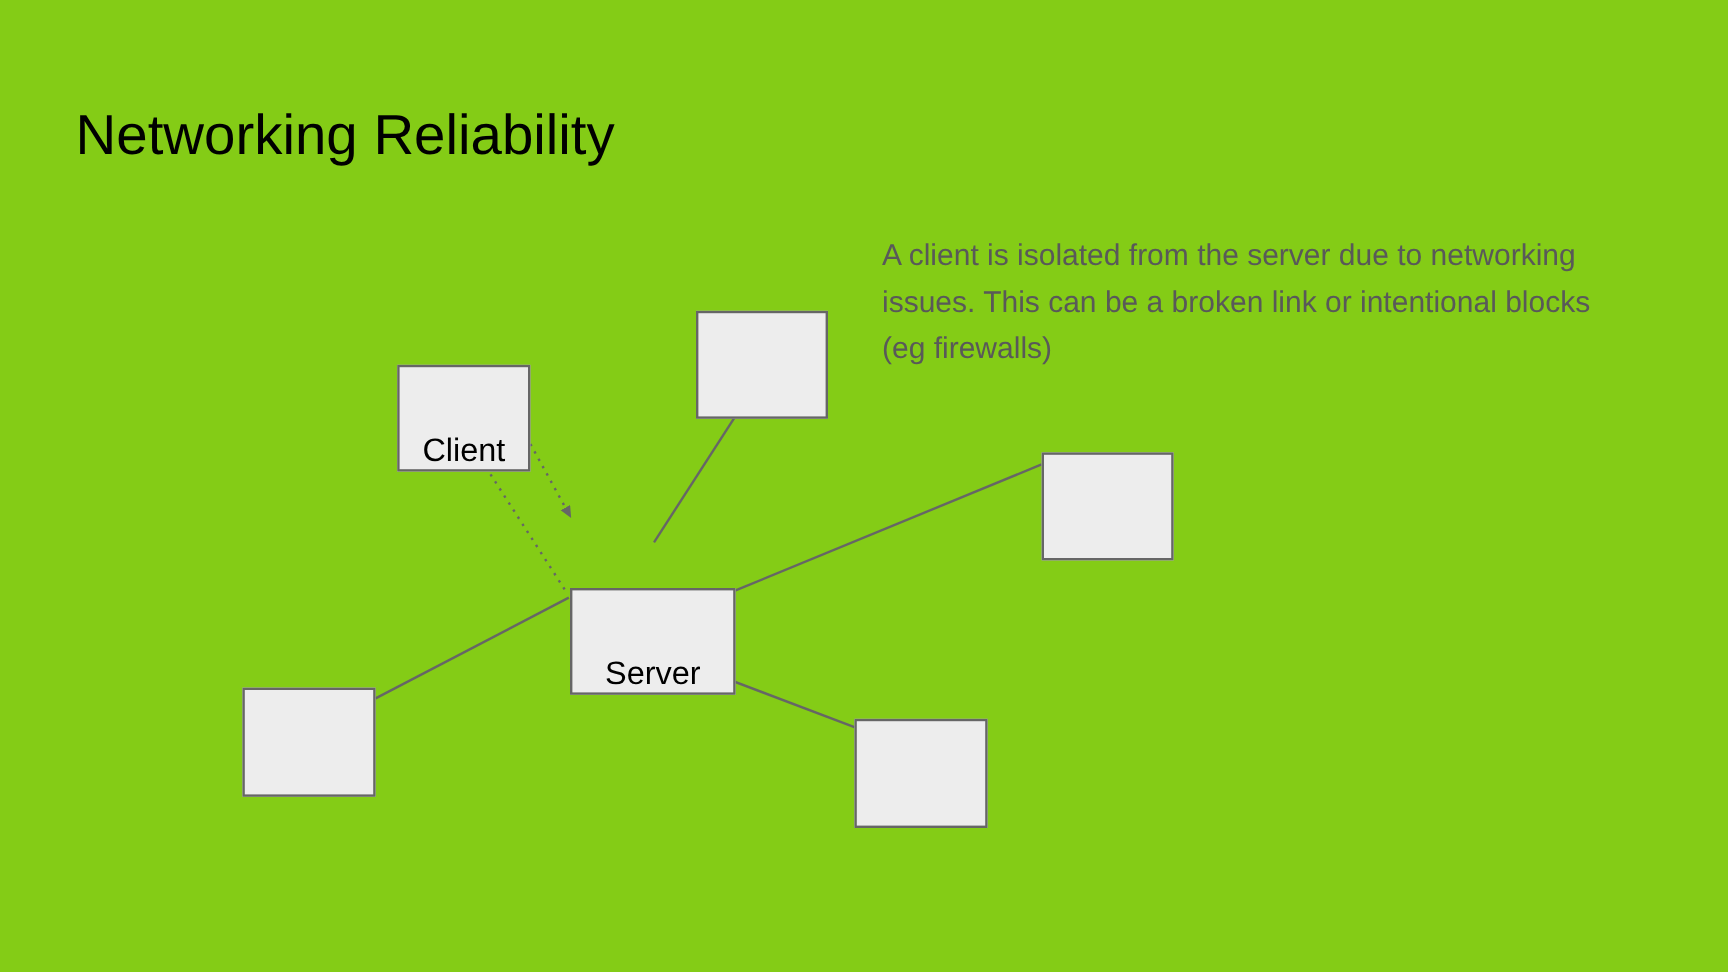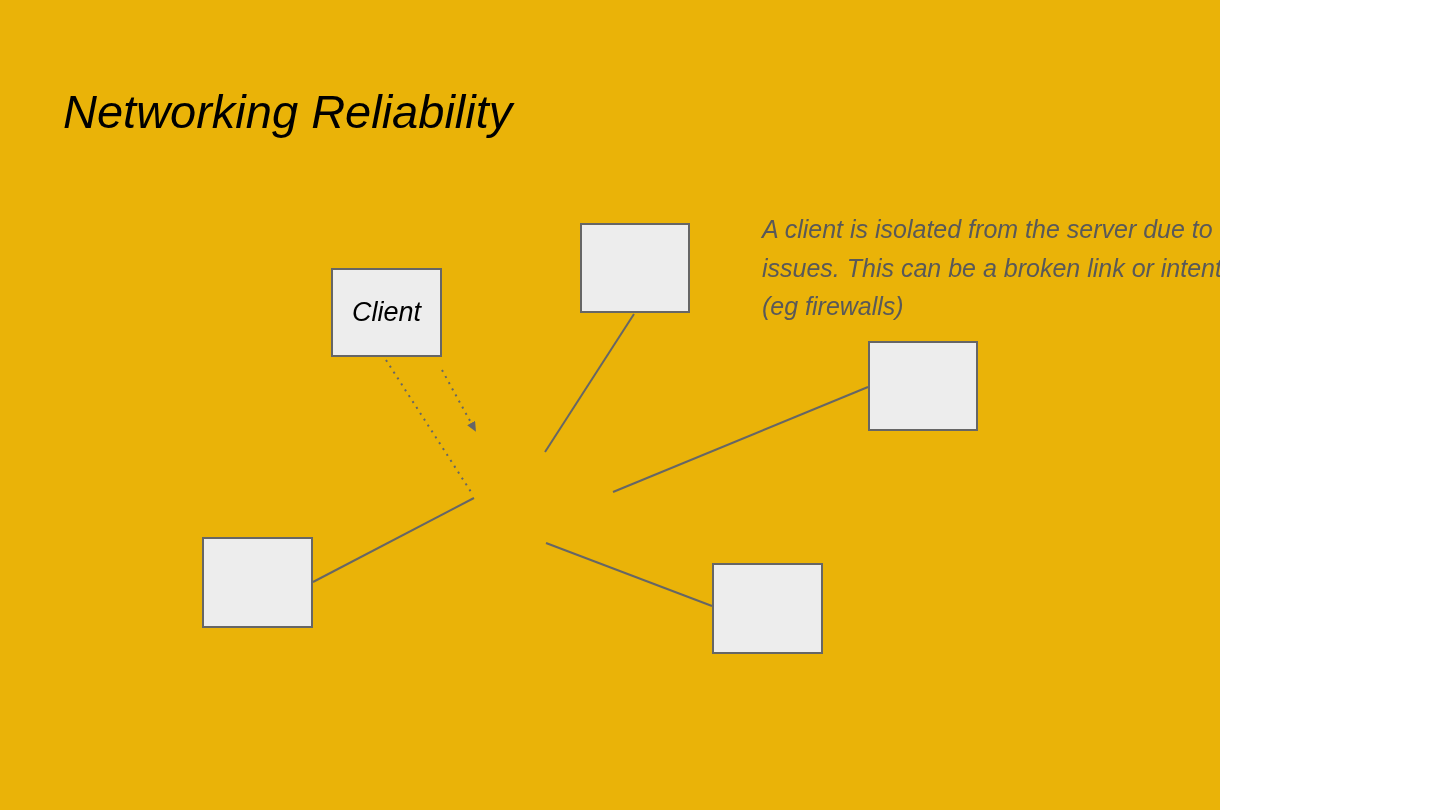--- a/index.html
+++ b/index.html
@@ -2,26 +2,25 @@
 <html style="--node-fill: #ededed; --node-border: #666666; --edge-color: #666666;"><head>
 <meta charset="utf-8">
 <style>
   html, body {
     margin: 0;
     padding: 0;
     background: #ffffff;
   }
   .slide {
     position: relative;
-    width: 1220px;
+    width: 1440px;
     height: 810px;
-    background: #eab308;
+    background: #84cc16;
     overflow: hidden;
     font-family: "Liberation Sans", sans-serif;
-    font-style: italic;
   }
   .slide-title {
     position: absolute;
     left: 63px;
     top: 84px;
     margin: 0;
     font-size: 47px;
     font-weight: 400;
     color: #000000;
     white-space: nowrap;
@@ -32,24 +31,23 @@
     font-size: 25px;
     line-height: 38.5px;
     color: #595959;
   }
   .caption-left {
     left: 63px;
     top: 194px;
     width: 520px;
   }
   .caption-right {
-    left: 762px;
+    left: 735px;
     top: 194px;
     width: 600px;
-    margin-top: 16px;
   }
   .diagram-layer {
     position: absolute;
     left: 0;
     top: 0;
     width: 1440px;
     height: 810px;
   }
   .edge-solid {
     stroke: var(--edge-color, #666666);
@@ -61,22 +59,23 @@
     stroke-width: 2;
     fill: none;
     stroke-dasharray: 2 5;
   }
   .node {
     position: absolute;
     box-sizing: border-box;
     background: var(--node-fill, #ededed);
     border: 2px solid var(--node-border, #666666);
     display: flex;
-    align-items: center;
+    align-items: flex-end;
     justify-content: center;
+    margin-top: 36px;
   }
   .node-label {
     font-size: 27px;
     color: #000000;
     white-space: nowrap;
   }
 </style>
 </head>
 <body>
 
@@ -98,20 +97,23 @@
       <line x1="474" y1="498" x2="313" y2="582" class="edge-solid"></line>
       <line x1="546" y1="543" x2="712" y2="606" class="edge-solid"></line>
       <line x1="386" y1="360" x2="473" y2="495" class="edge-dotted"></line>
       <line x1="442" y1="370" x2="475" y2="430" class="edge-dotted" marker-end="url(#arrowhead)"></line>
     </svg>
 
   <div id="nodes-host" class="diagram-layer">
       <div class="node" style="left: 331px; top: 268px; width: 111px; height: 89px;">
         <span class="node-label">Client</span>
       </div>
+      <div class="node" style="left: 475px; top: 454px; width: 138px; height: 89px;">
+        <span class="node-label">Server</span>
+      </div>
       <div class="node" style="left: 580px; top: 223px; width: 110px; height: 90px;">
         <span class="node-label"></span>
       </div>
       <div class="node" style="left: 868px; top: 341px; width: 110px; height: 90px;">
         <span class="node-label"></span>
       </div>
       <div class="node" style="left: 202px; top: 537px; width: 111px; height: 91px;">
         <span class="node-label"></span>
       </div>
       <div class="node" style="left: 712px; top: 563px; width: 111px; height: 91px;">

